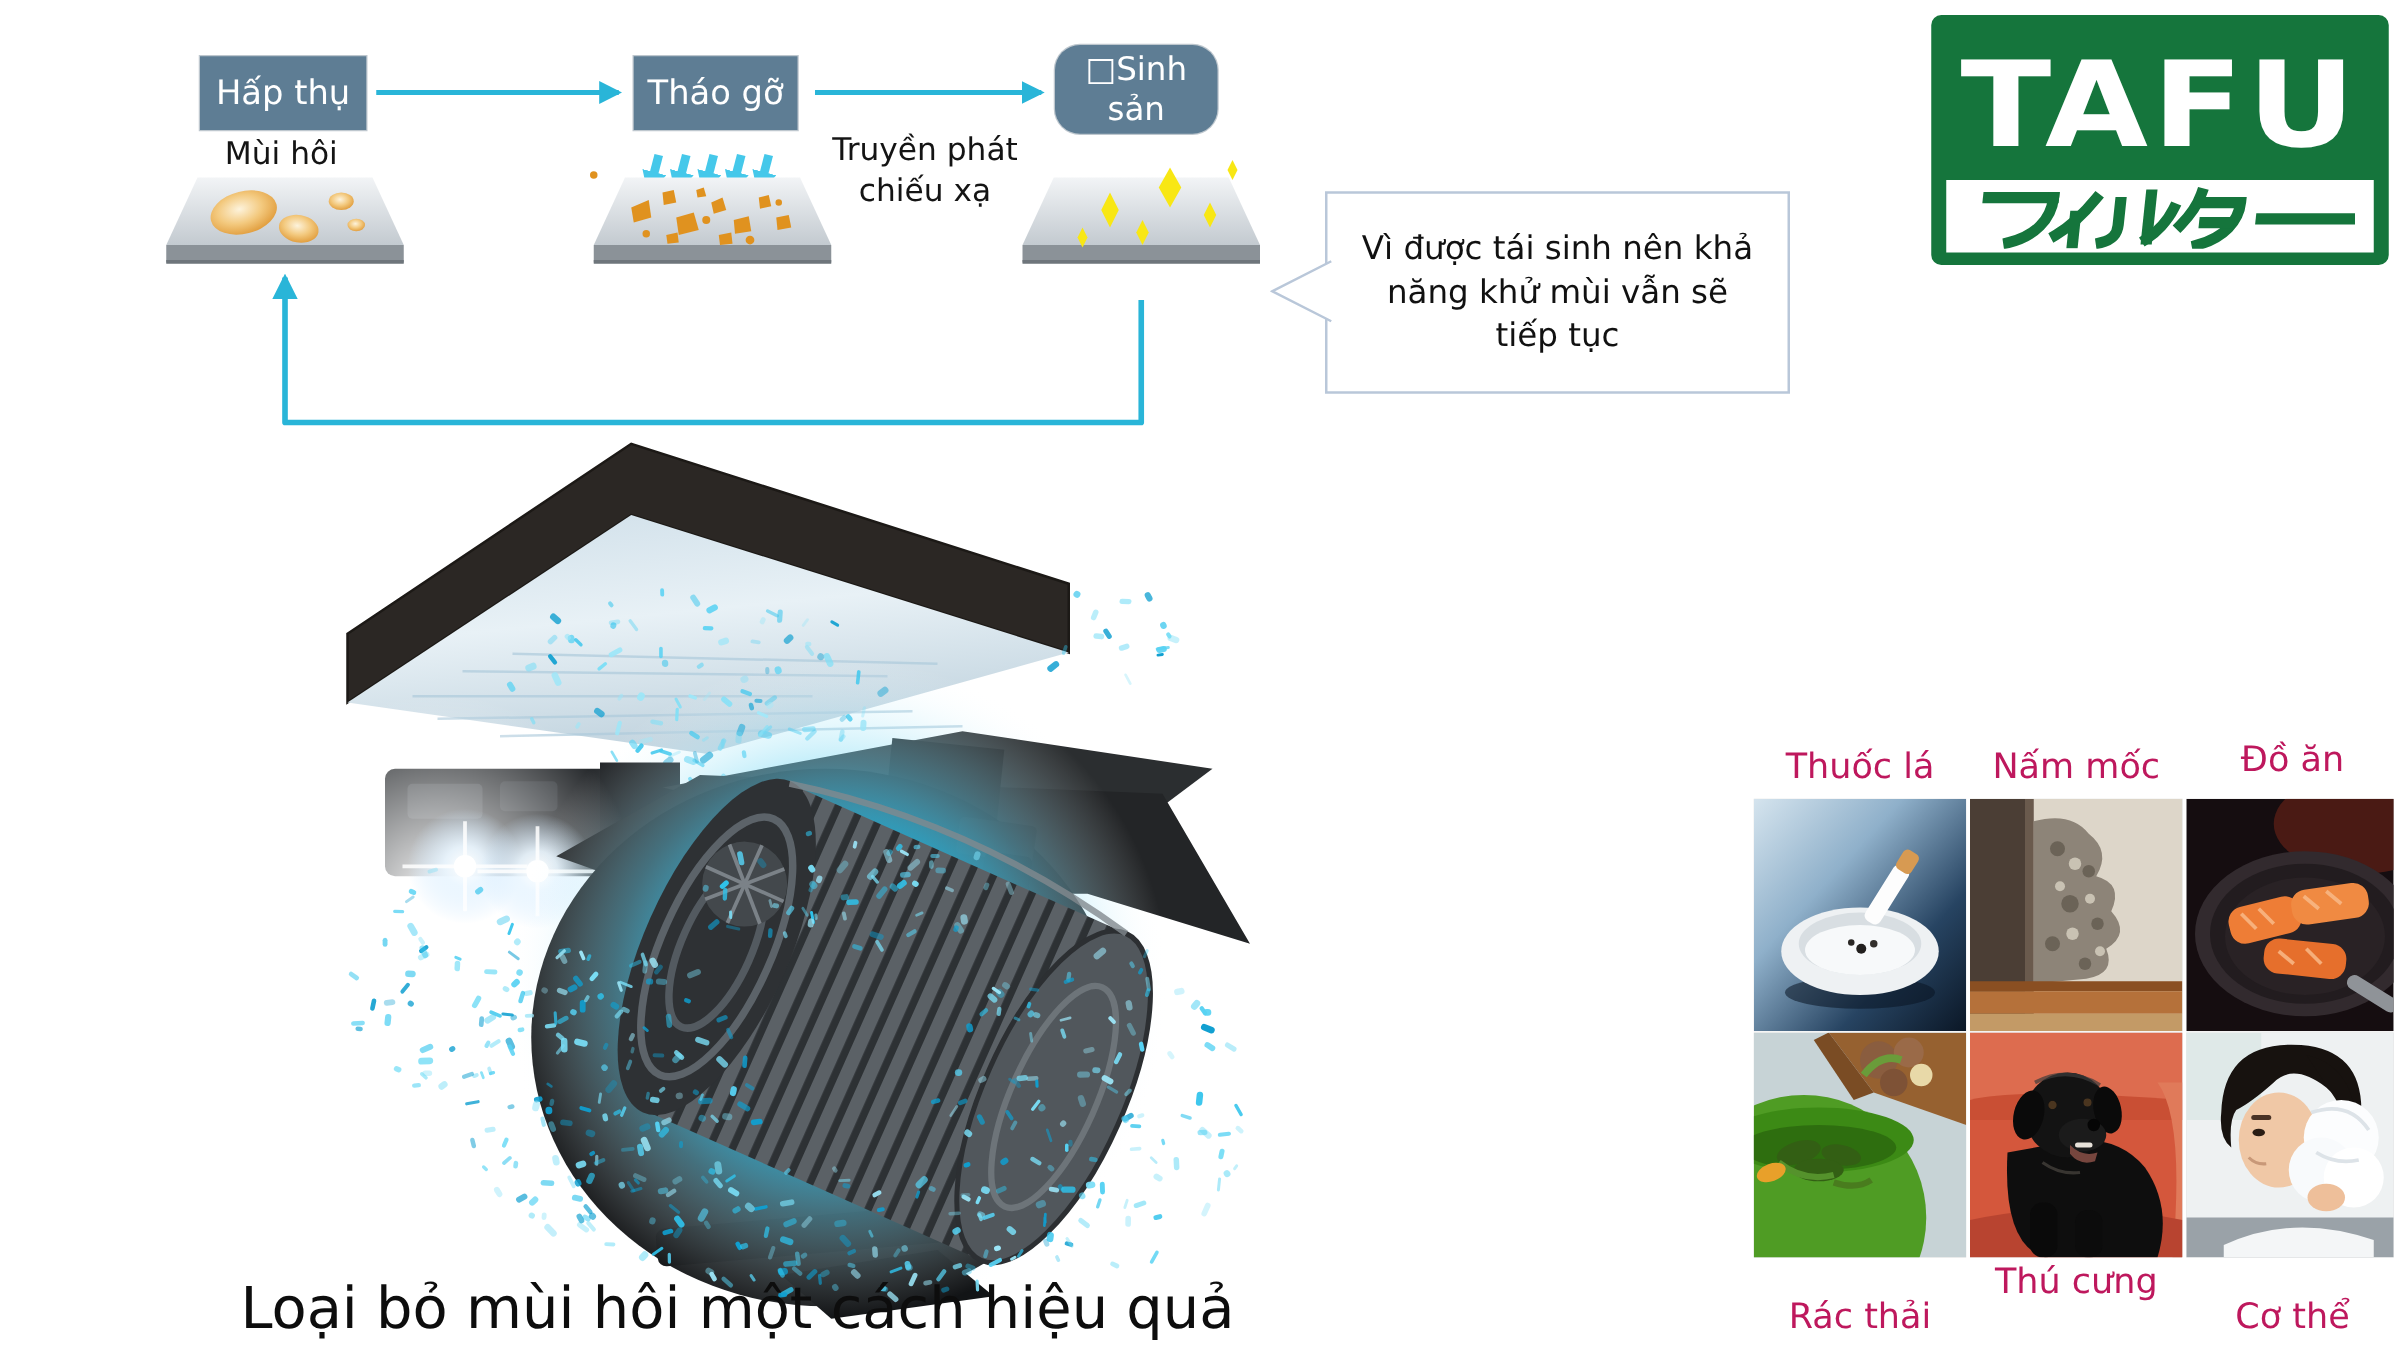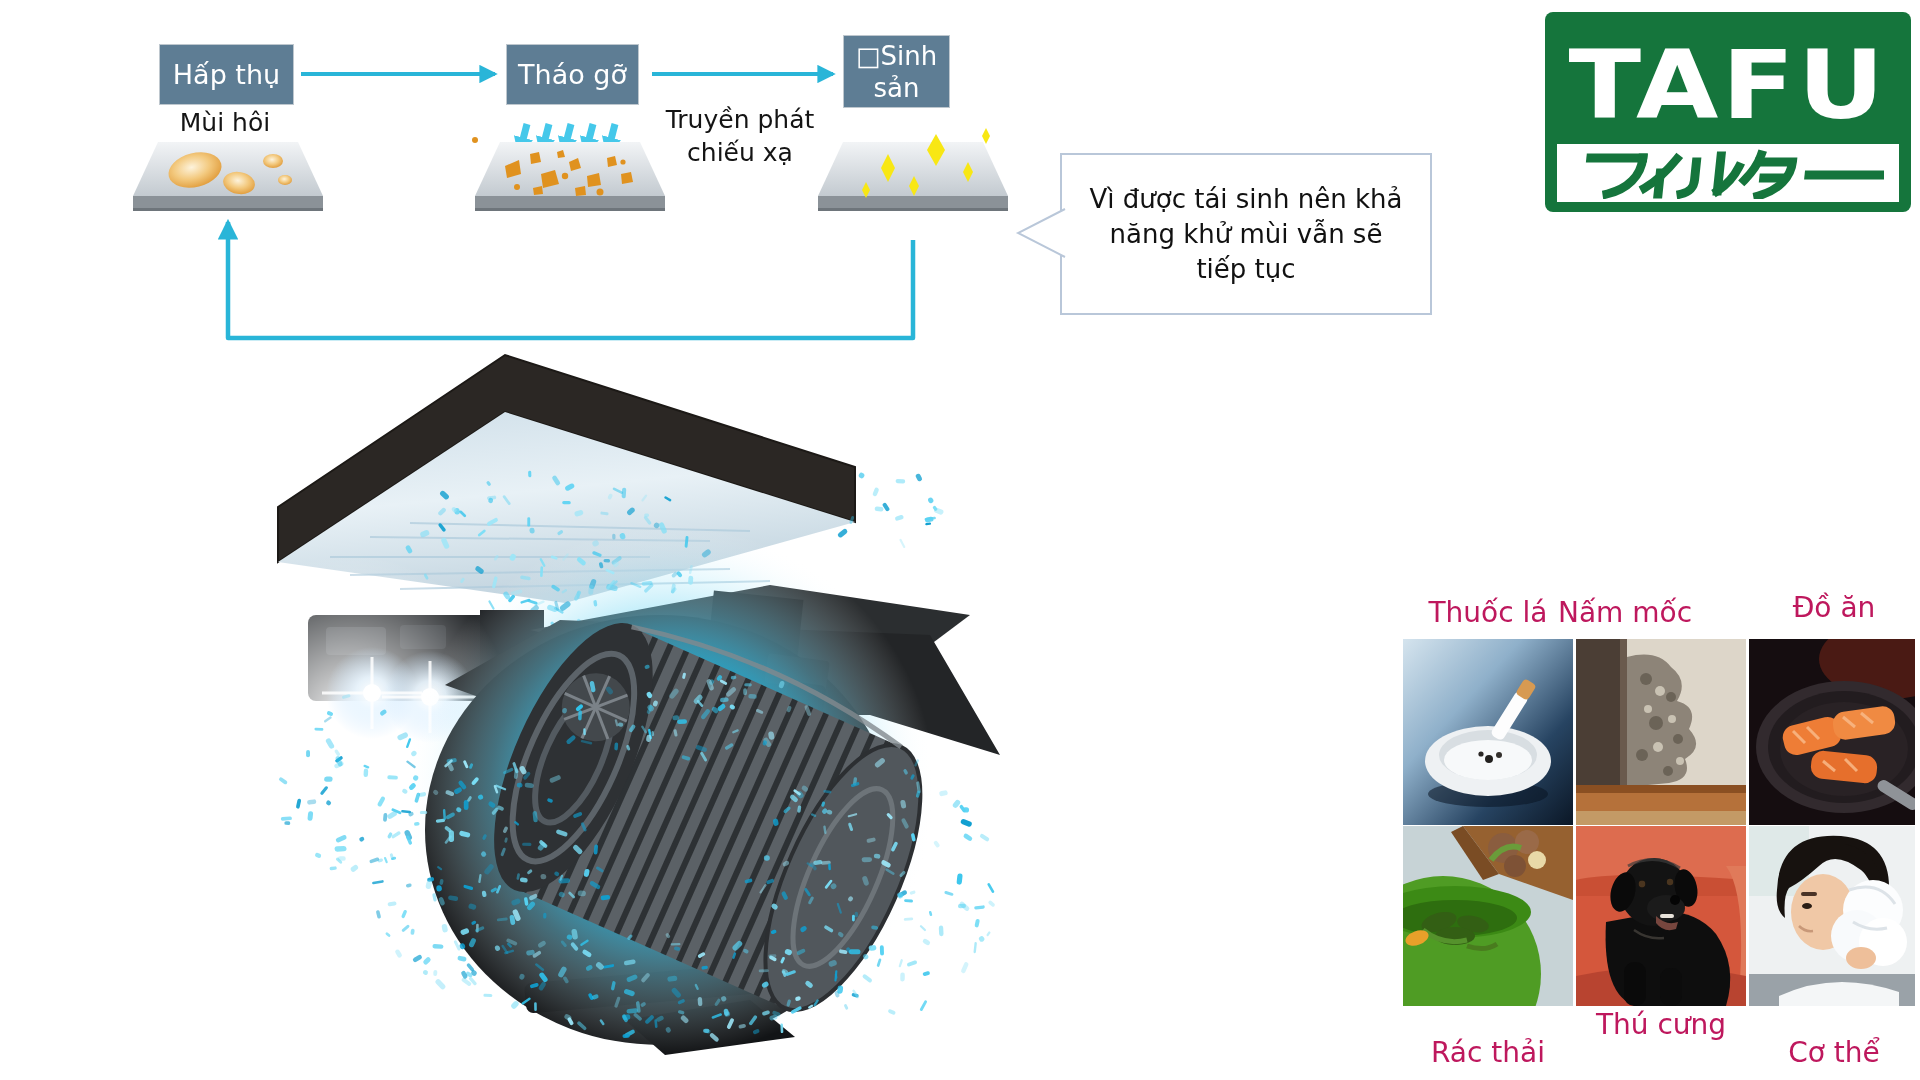--- a/index.html
+++ b/index.html
@@ -142,21 +142,21 @@
       </g>
     </g>
   </svg>
 
   <div class="step-box" style="left:160px;top:45px;width:133px;height:59px;">
     <span>Hấp thụ</span>
   </div>
   <div class="step-box" style="left:507px;top:45px;width:131px;height:59px;">
     <span>Tháo gỡ</span>
   </div>
-  <div class="step-box" style="left:844px;top:36px;width:105px;height:71px;font-size:26px;line-height:32px;">
+  <div class="step-box" style="left:844px;top:36px;width:130px;height:71px;font-size:26px;line-height:32px;border-radius:20px;">
     <span>□Sinh</span>
     <span>sản</span>
   </div>
 
   <div class="sub-label" style="left:125px;top:106px;width:200px;">Mùi hôi</div>
   <div class="sub-label" style="left:615px;top:103px;width:250px;">
     <div>Truyền phát</div>
     <div>chiếu xạ</div>
   </div>
 
@@ -887,21 +887,21 @@
         <rect x="161.6" y="575.4" width="2.7" height="5.0" rx="1.3" transform="rotate(254 161.6 575.4)" fill="#57d2f3" opacity="0.81"></rect>
         <rect x="187.6" y="518.1" width="3.6" height="10.2" rx="1.8" transform="rotate(197 187.6 518.1)" fill="#2fc3ec" opacity="0.72"></rect>
         <rect x="154.8" y="423.7" width="4.4" height="7.0" rx="2.2" transform="rotate(53 154.8 423.7)" fill="#2fc3ec" opacity="0.66"></rect>
         <rect x="84.4" y="571.2" width="4.3" height="6.2" rx="2.1" transform="rotate(293 84.4 571.2)" fill="#7adef6" opacity="0.77"></rect>
         <rect x="175.9" y="476.9" width="2.3" height="11.1" rx="1.1" transform="rotate(307 175.9 476.9)" fill="#0f9fd0" opacity="0.56"></rect>
         <rect x="102.7" y="491.7" width="5.2" height="8.5" rx="2.6" transform="rotate(92 102.7 491.7)" fill="#2fc3ec" opacity="0.62"></rect>
       </g>
   </svg>
 
   <div class="odor-label" style="left:1390px;top:596px;">Thuốc lá</div>
-  <div class="odor-label" style="left:1527px;top:596px;">Nấm mốc</div>
+  <div class="odor-label" style="left:1563px;top:596px;">Nấm mốc</div>
   <div class="odor-label" style="left:1736px;top:591px;">Đồ ăn</div>
 
   <div class="tile" style="left:1403px;top:639px;width:170px;height:186px;">
     <svg viewBox="0 0 170 186">
       <defs>
           <linearGradient id="ashBg" x1="0" y1="0" x2="1" y2="1">
         <stop offset="0" stop-color="#d5e4ee"></stop>
             <stop offset="0.35" stop-color="#8fb0ca"></stop>
         <stop offset="0.7" stop-color="#274462"></stop>
             <stop offset="1" stop-color="#0b1726"></stop>
@@ -1046,13 +1046,14 @@
         <path d="M104,96 q16,10 34,6" stroke="#dde3e8" stroke-width="3" fill="none"></path>
       </g>
       <ellipse cx="112" cy="132" rx="15" ry="11" fill="#eebf9a"></ellipse>
     </svg>
   </div>
 
   <div class="odor-label" style="left:1390px;top:1036px;">Rác thải</div>
   <div class="odor-label" style="left:1563px;top:1008px;">Thú cưng</div>
   <div class="odor-label" style="left:1736px;top:1036px;">Cơ thể</div>
 
+  <div class="headline">Loại bỏ mùi hôi một cách hiệu quả</div>
 </div>
 
 </body></html>

